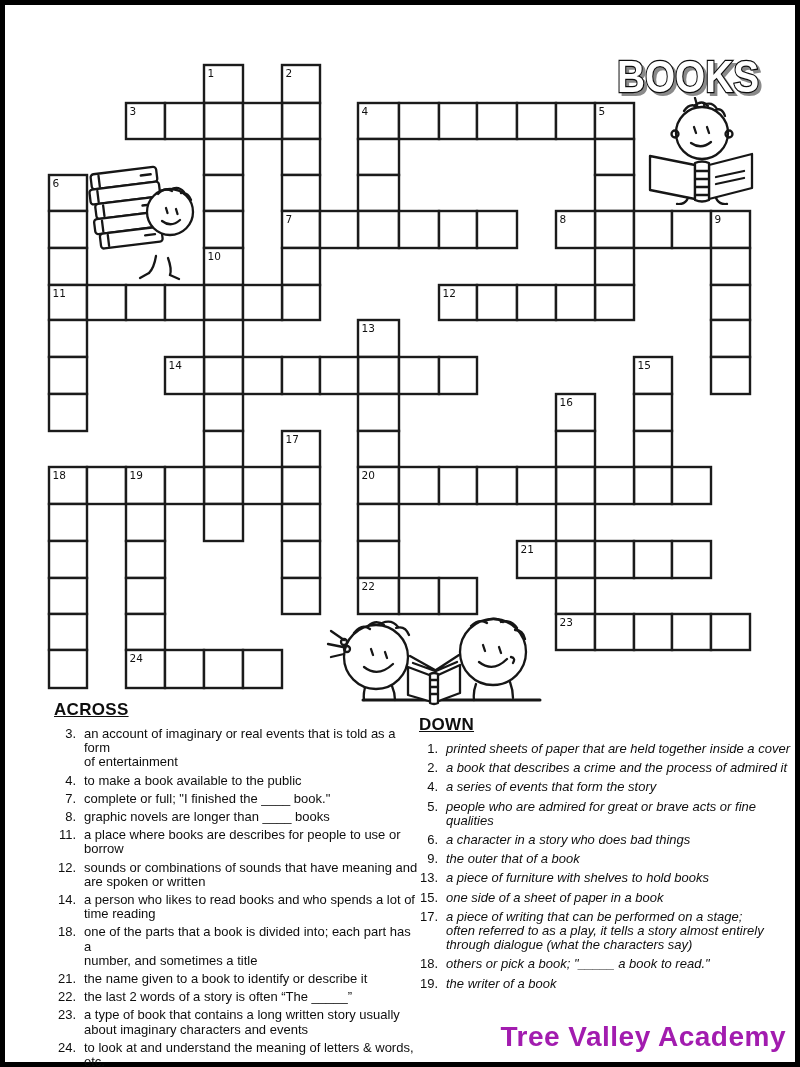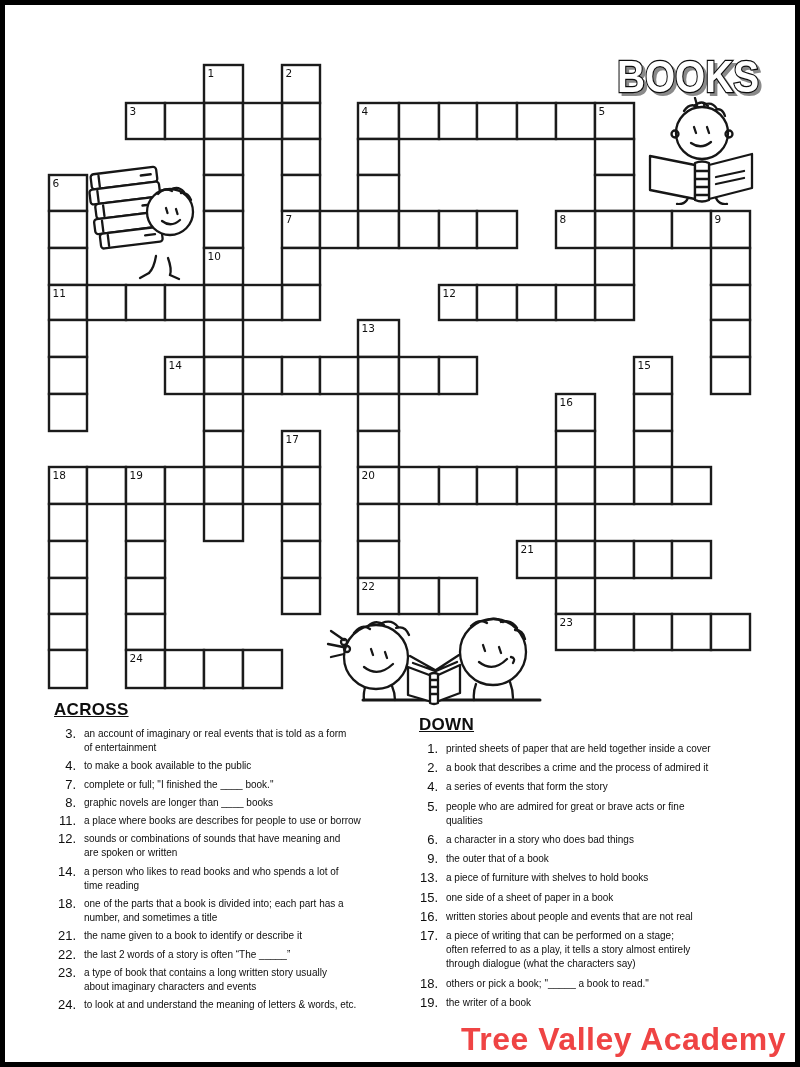--- a/index.html
+++ b/index.html
@@ -27,25 +27,25 @@
   .clues{position:absolute;color:#0e0e0e;}
   .clues-across{left:54px;top:700px;width:366px;}
   .clues-down{left:419px;top:715px;width:380px;}
   .sec-head{font-size:17px;font-weight:bold;text-decoration:underline;
     letter-spacing:.3px;margin-bottom:7px;}
   .clue{display:flex;align-items:flex-start;margin-bottom:4px;}
   .clues-down .clue{margin-bottom:5px;}
   .cnum{flex:0 0 22px;text-align:right;margin-right:8px;font-size:13px;
     line-height:14.2px;font-weight:bold;font-weight:normal;}
   .clues-down .cnum{flex-basis:19px;}
-  .ctext{font-size:10px;line-height:14.2px;white-space:pre-line;width:340px;}
-  .clues-down .ctext{width:352px;}
-  
-  .footer{position:absolute;top:1023px;right:14px;font-size:32px;font-weight:bold;
-    letter-spacing:.5px;color:#ef4444;line-height:1;}
+  .ctext{font-size:13px;line-height:14.2px;white-space:pre-line;width:340px;}
+  .clues-down .ctext{width:352px;font-style:italic;}
+  
+  .footer{position:absolute;top:1023px;right:14px;font-size:28px;font-weight:bold;
+    letter-spacing:.5px;color:#a21caf;line-height:1;}
 </style>
 </head>
 <body>
 
 <div class="page">
 
   <svg id="grid-svg">
       <rect x="204" y="65" width="39" height="38" class="cell"></rect>
       <rect x="204" y="103" width="39" height="36" class="cell"></rect>
       <rect x="204" y="139" width="39" height="36" class="cell"></rect>
@@ -351,24 +351,20 @@
         </div>
         <div class="clue">
           <div class="cnum">13.</div>
           <div class="ctext">a piece of furniture with shelves to hold books</div>
         </div>
         <div class="clue">
           <div class="cnum">15.</div>
           <div class="ctext">one side of a sheet of paper in a book</div>
         </div>
         <div class="clue">
-          <div class="cnum">16.</div>
-          <div class="ctext">written stories about people and events that are not real</div>
-        </div>
-        <div class="clue">
           <div class="cnum">17.</div>
           <div class="ctext">a piece of writing that can be performed on a stage;
 often referred to as a play, it tells a story almost entirely
 through dialogue (what the characters say)</div>
         </div>
         <div class="clue">
           <div class="cnum">18.</div>
           <div class="ctext">others or pick a book; "_____ a book to read."</div>
         </div>
         <div class="clue">

